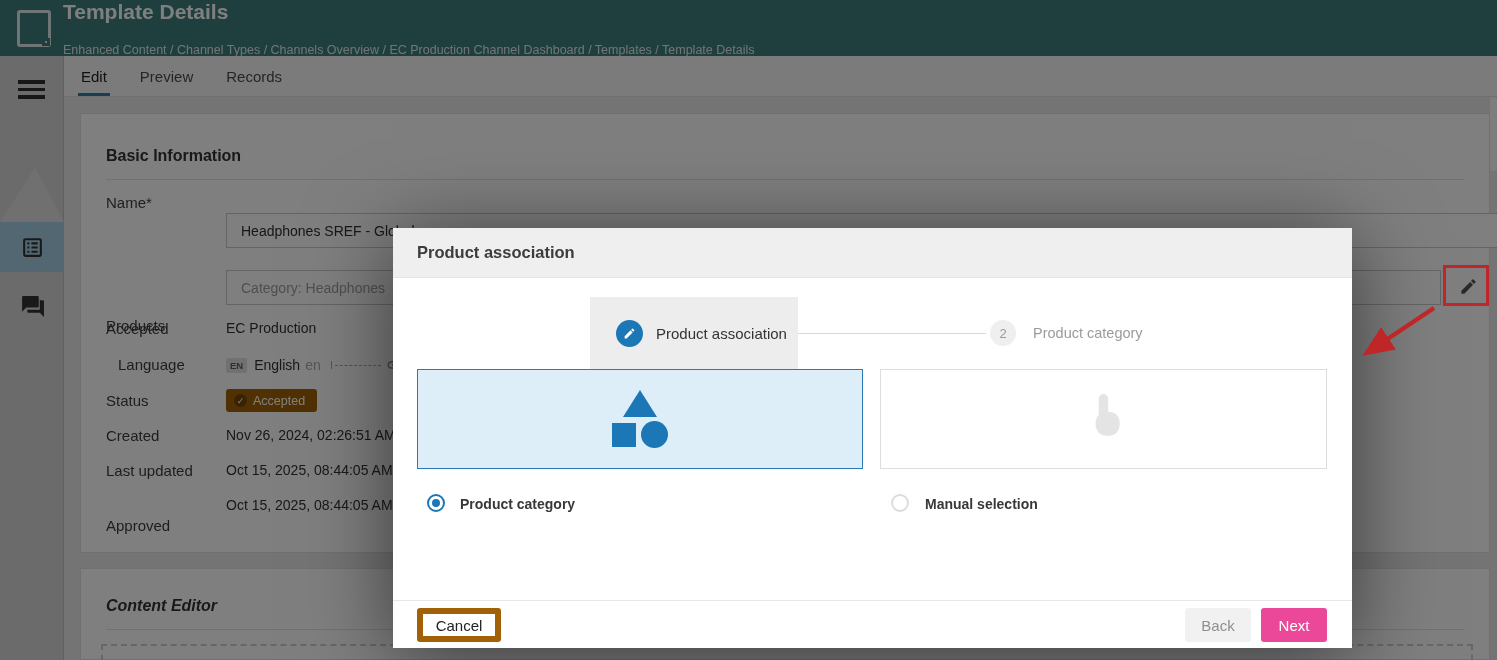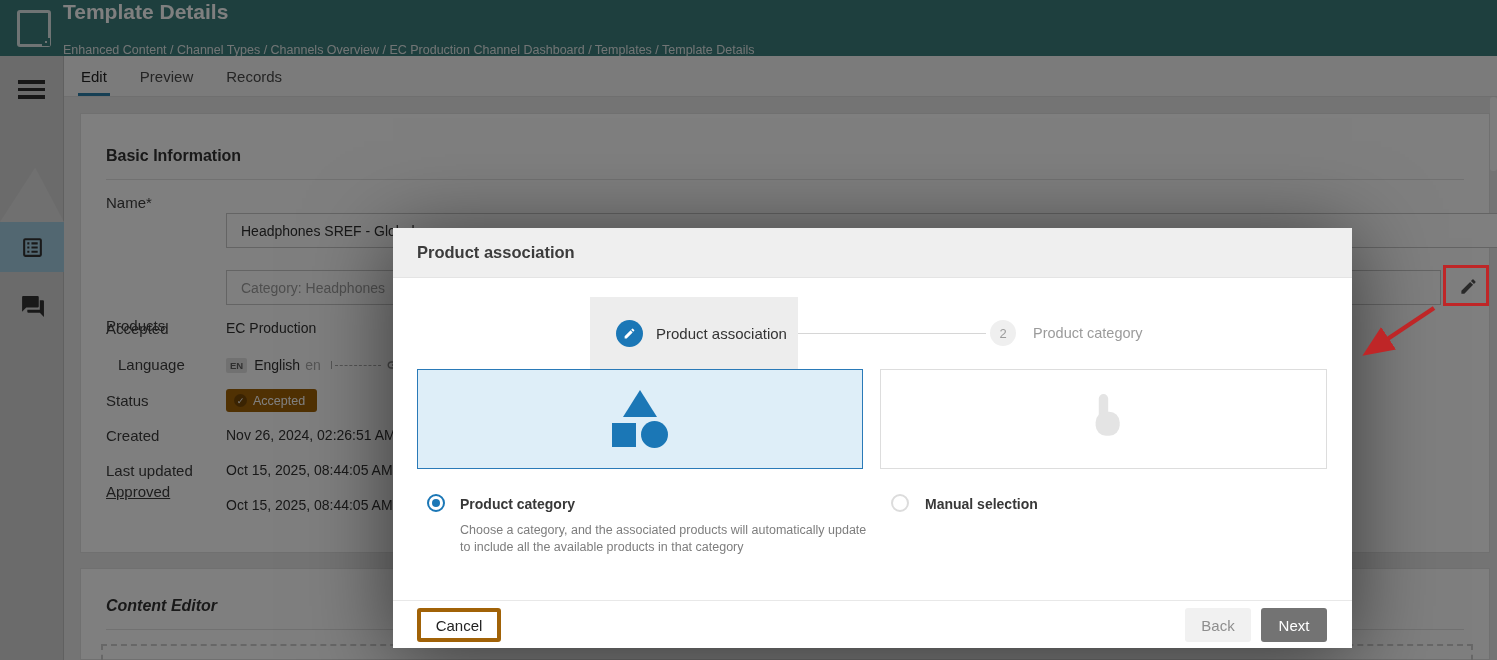--- a/index.html
+++ b/index.html
@@ -83,23 +83,23 @@
   .radio.r1 { left:34px; }
   .radio.unsel { border:2px solid #dcdcdc; left:498px; }
   .opt-label { position:absolute; top:268px; font-size:14px; font-weight:700; color:#383838; }
   .opt-label.l1 { left:67px; }
   .opt-label.l2 { left:532px; }
   .opt-desc { position:absolute; top:294px; font-size:12.5px; color:#7d7d7d; line-height:1.32; }
   .opt-desc.d1 { left:67px; width:410px; }
   .opt-desc.d2 { left:532px; width:375px; }
   .m-foot { position:absolute; left:0; right:0; top:372px; height:48px; border-top:1px solid #e8e8e8; }
   .m-foot button { position:absolute; top:7px; height:34px; font-size:15px; border-radius:3px; cursor:pointer; font-family:inherit; }
-  .btn-cancel { left:24px; width:84px; background:#fff; border:4px solid #a16207; color:#222; }
+  .btn-cancel { left:24px; width:84px; background:#fff; border:6px solid #a16207; color:#222; }
   .btn-back { left:792px; width:66px; background:#f1f1f1; border:none; color:#8e8e8e; }
-  .btn-next { left:868px; width:66px; background:#737373; border:none; color:#fff; }
+  .btn-next { left:868px; width:66px; background:#ec4899; border:none; color:#fff; }
   
   .anno-rect { position:absolute; left:1443px; top:265px; width:46px; height:41px; border:3px solid #bf2627; z-index:200; }
   .anno-arrow { position:absolute; left:1350px; top:300px; width:100px; height:70px; z-index:200; }
 </style>
 </head>
 <body>
 
 <div class="stage">
 
   <header class="hdr">
@@ -182,21 +182,21 @@
       <span class="ck"></span>
       <span>Accepted</span>
     </div>
 
     <div class="f-label" style="top:313px;">Created</div>
     <div class="f-val" style="top:313px;">Nov 26, 2024, 02:26:51 AM</div>
 
     <div class="f-label" style="top:348px;">Last updated</div>
     <div class="f-val" style="top:348px;">Oct 15, 2025, 08:44:05 AM</div>
 
-    <div class="f-label" style="top:369px;text-decoration:underline;">Approved</div>
+    <div class="f-label" style="top:403px;">Approved</div>
     <div class="f-val" style="top:383px;">Oct 15, 2025, 08:44:05 AM</div>
   </section>
 
   <section class="card editor">
     <div class="card-h" style="top:28px;font-style:italic;">Content Editor</div>
     <div class="card-div" style="top:60px;"></div>
     <div class="dashed-zone"></div>
   </section>
 
   <div class="scrollthumb"></div>
@@ -233,21 +233,20 @@
       <span class="hand">
         <svg viewBox="0 0 40 44">
             <rect x="15" y="0" width="9" height="24" rx="4.5"></rect>
             <rect x="12" y="17" width="23" height="23" rx="10"></rect>
           </svg>
       </span>
     </div>
 
     <div class="radio sel r1"></div>
     <div class="opt-label l1">Product category</div>
-    <div class="opt-desc d1">Choose a category, and the associated products will automatically update to include all the available products in that category</div>
 
     <div class="radio unsel"></div>
     <div class="opt-label l2">Manual selection</div>
 
     <div class="m-foot">
       <button class="btn-cancel">Cancel</button>
       <button class="btn-back">Back</button>
       <button class="btn-next">Next</button>
     </div>
   </div>

